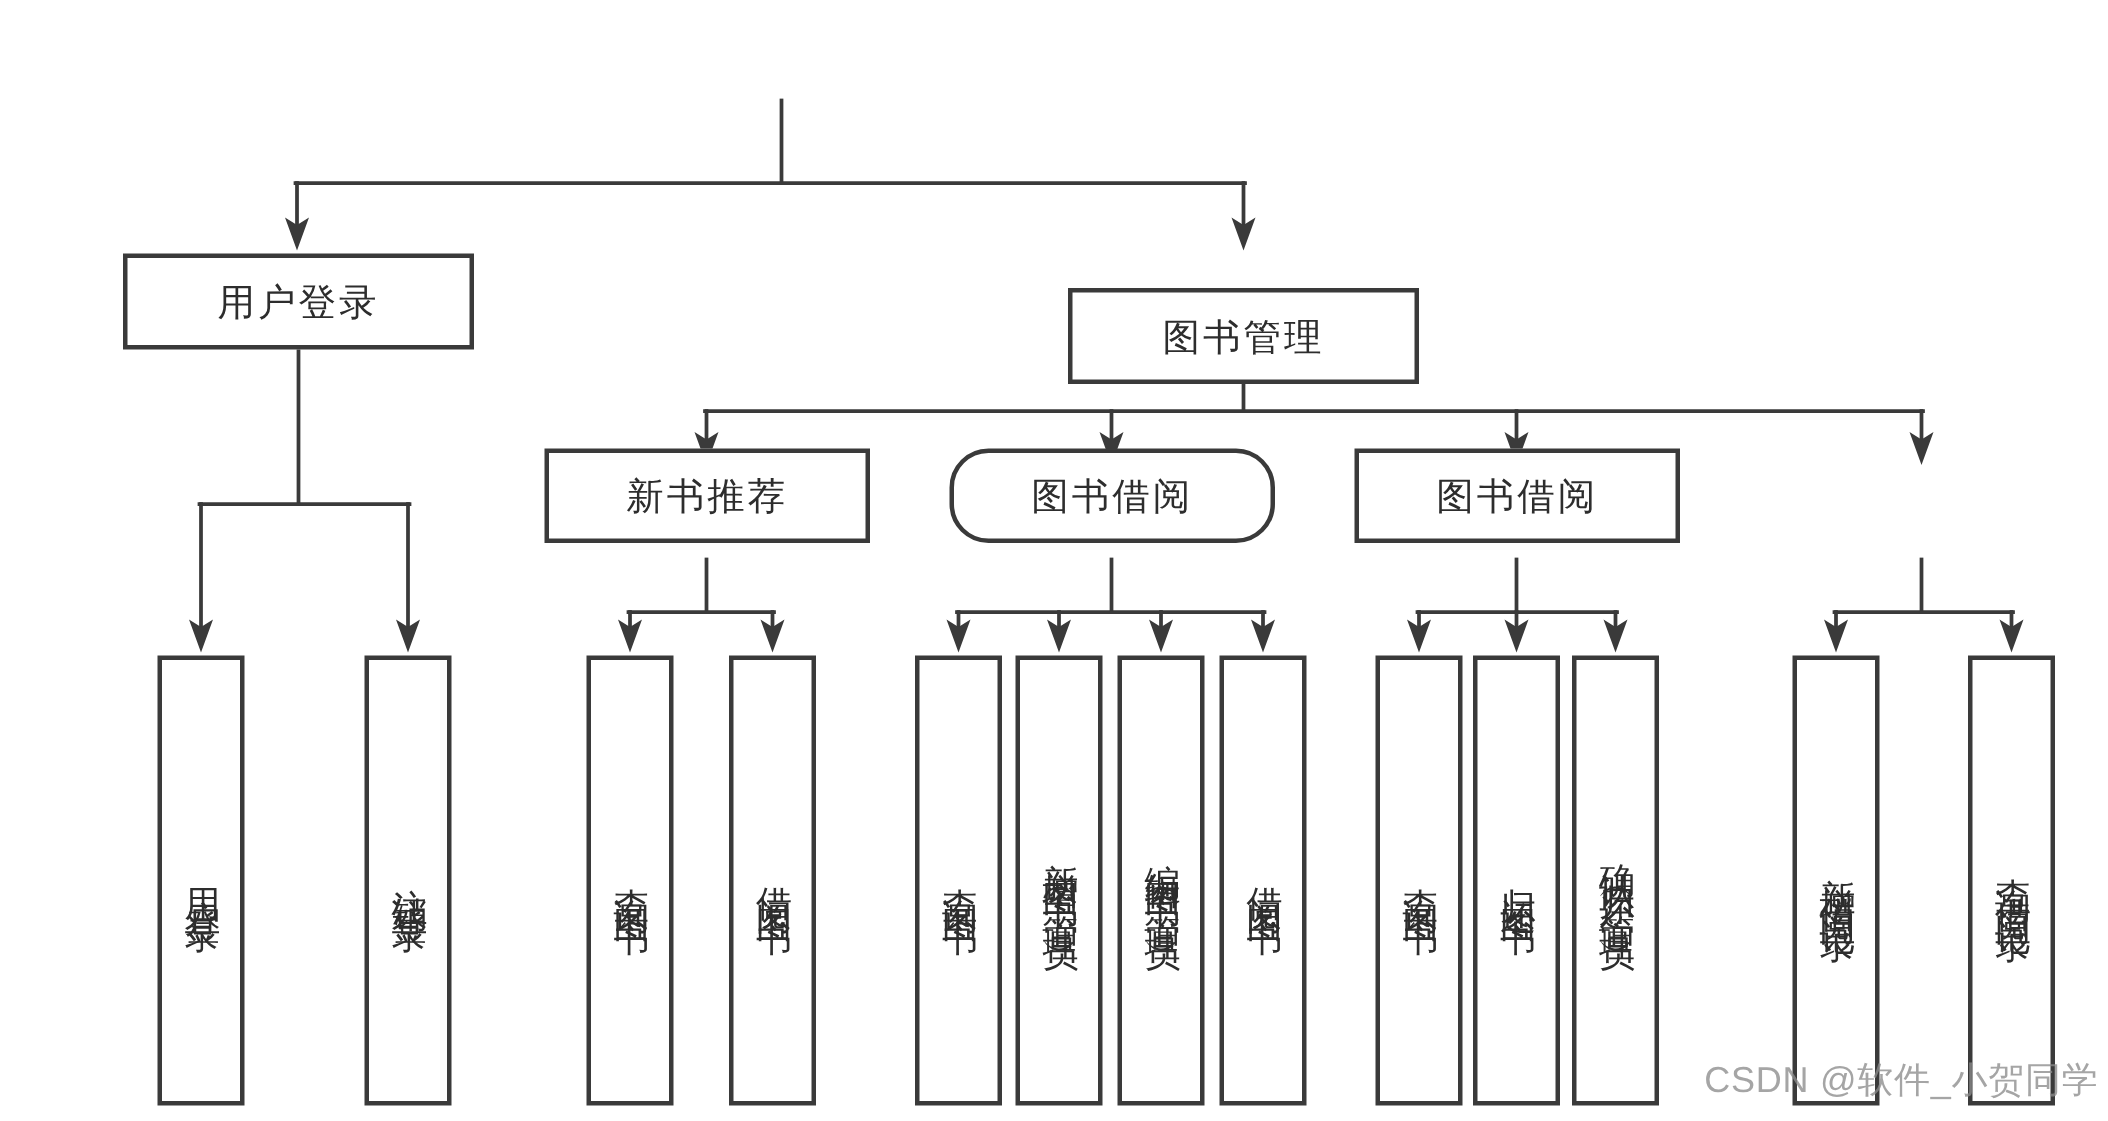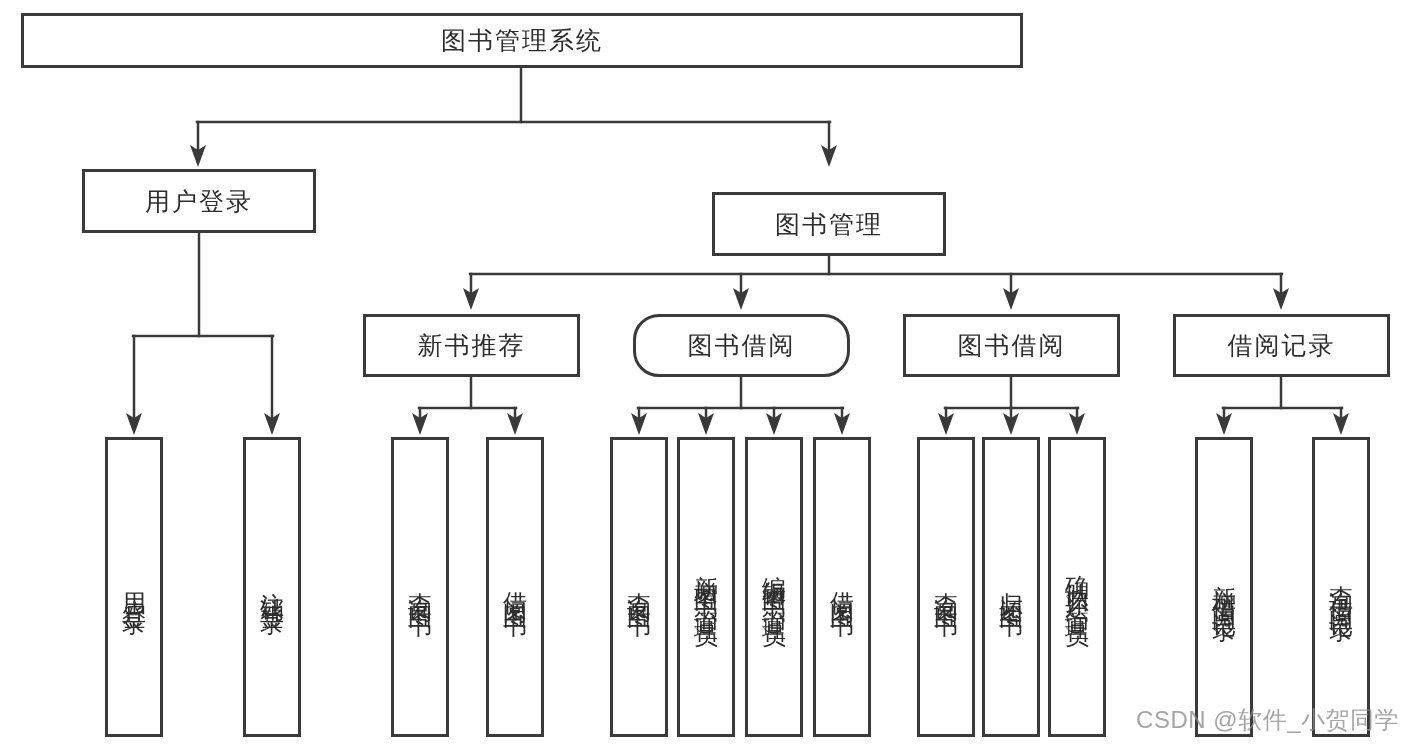--- a/index.html
+++ b/index.html
@@ -42,21 +42,21 @@
     letter-spacing: 7px;
     line-height: 1;
     white-space: nowrap;
   }
   
   .n-root  { left: 21px;  top: 13px;  width: 1002px; height: 55px; }
   
   .n-l2a   { left: 82px;  top: 169px; width: 234px;  height: 64px; }
   .n-l2b   { left: 712px; top: 169px; width: 234px;  height: 64px; margin-top: 23px; }
   
-  .n-l3    { top: 314px; width: 217px; height: 63px; }
+  .n-l3    { top: 299px; width: 217px; height: 63px; }
   .n-l3a   { left: 363px; }
   .n-l3b   { left: 633px; border-radius: 26px; }
   .n-l3c   { left: 903px; }
   .n-l3d   { left: 1173px; }
   
   .leaf    { top: 437px; width: 58px; height: 300px; }
   .lf1  { left: 105px; }
   .lf2  { left: 243px; }
   .lf3  { left: 391px; }
   .lf4  { left: 486px; }
@@ -140,43 +140,37 @@
     <polygon points="1077,435 1069,413 1077,418 1085,413"></polygon>
 
     <line x1="1281" y1="373" x2="1281" y2="408"></line>
     <line x1="1223" y1="408" x2="1342" y2="408"></line>
     <line x1="1224" y1="408" x2="1224" y2="419"></line>
     <polygon points="1224,435 1216,413 1224,418 1232,413"></polygon>
     <line x1="1341" y1="408" x2="1341" y2="419"></line>
     <polygon points="1341,435 1333,413 1341,418 1349,413"></polygon>
   </svg>
 
-  <div class="node h-node n-root">
-    <span>图书管理系统</span>
-  </div>
 
   <div class="node h-node n-l2a">
     <span>用户登录</span>
   </div>
   <div class="node h-node n-l2b">
     <span>图书管理</span>
   </div>
 
   <div class="node h-node n-l3 n-l3a">
     <span>新书推荐</span>
   </div>
   <div class="node h-node n-l3 n-l3b">
     <span>图书借阅</span>
   </div>
   <div class="node h-node n-l3 n-l3c">
     <span>图书借阅</span>
   </div>
-  <div class="node h-node n-l3 n-l3d">
-    <span>借阅记录</span>
-  </div>
 
   <div class="node v-node leaf lf1">
     <span>用户登录</span>
   </div>
   <div class="node v-node leaf lf2">
     <span>注销登录</span>
   </div>
   <div class="node v-node leaf lf3">
     <span>查询图书</span>
   </div>

